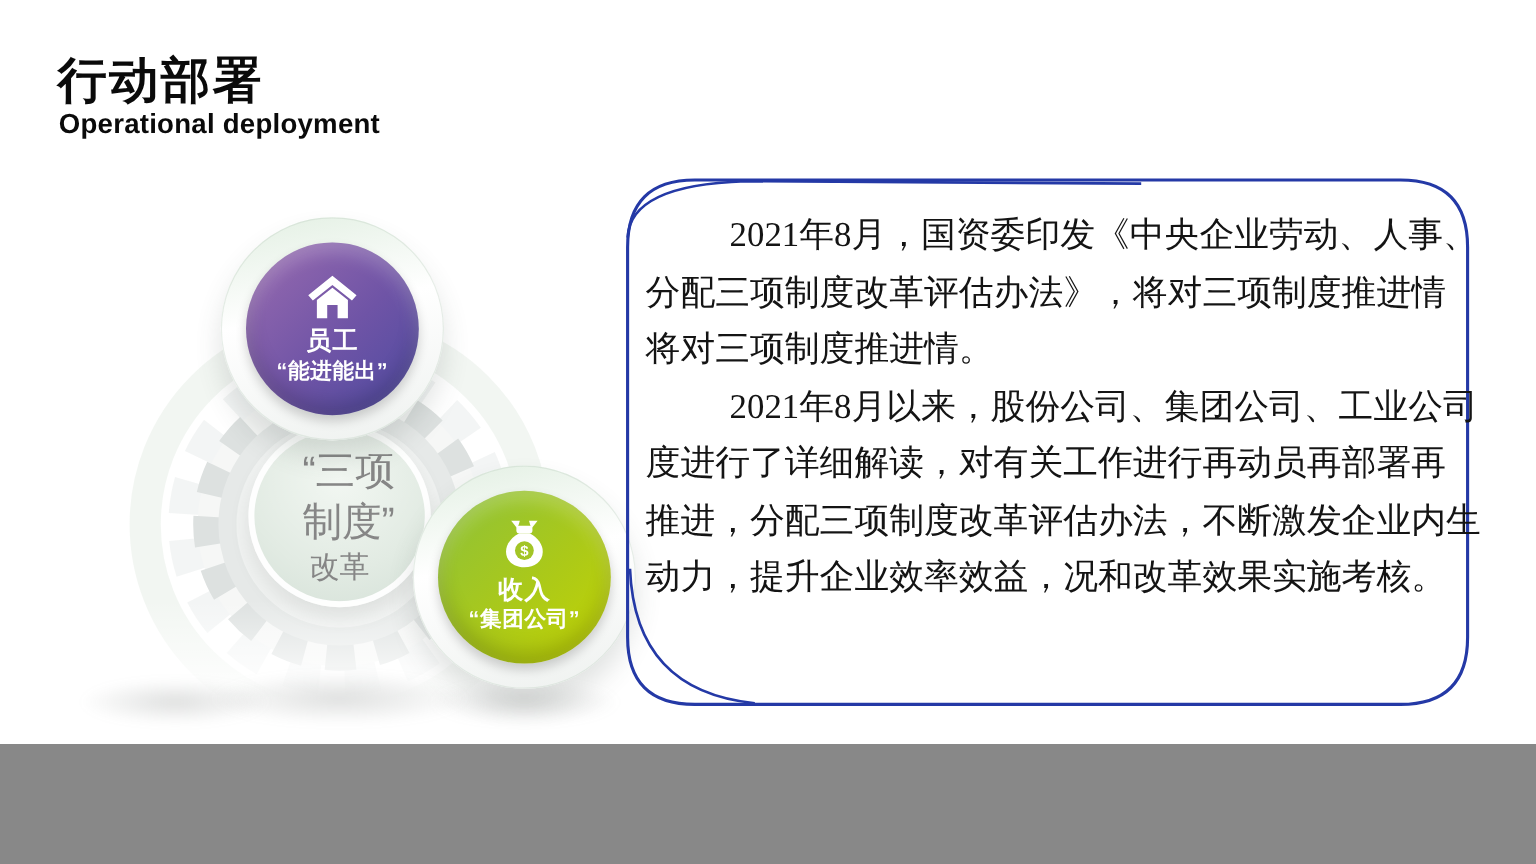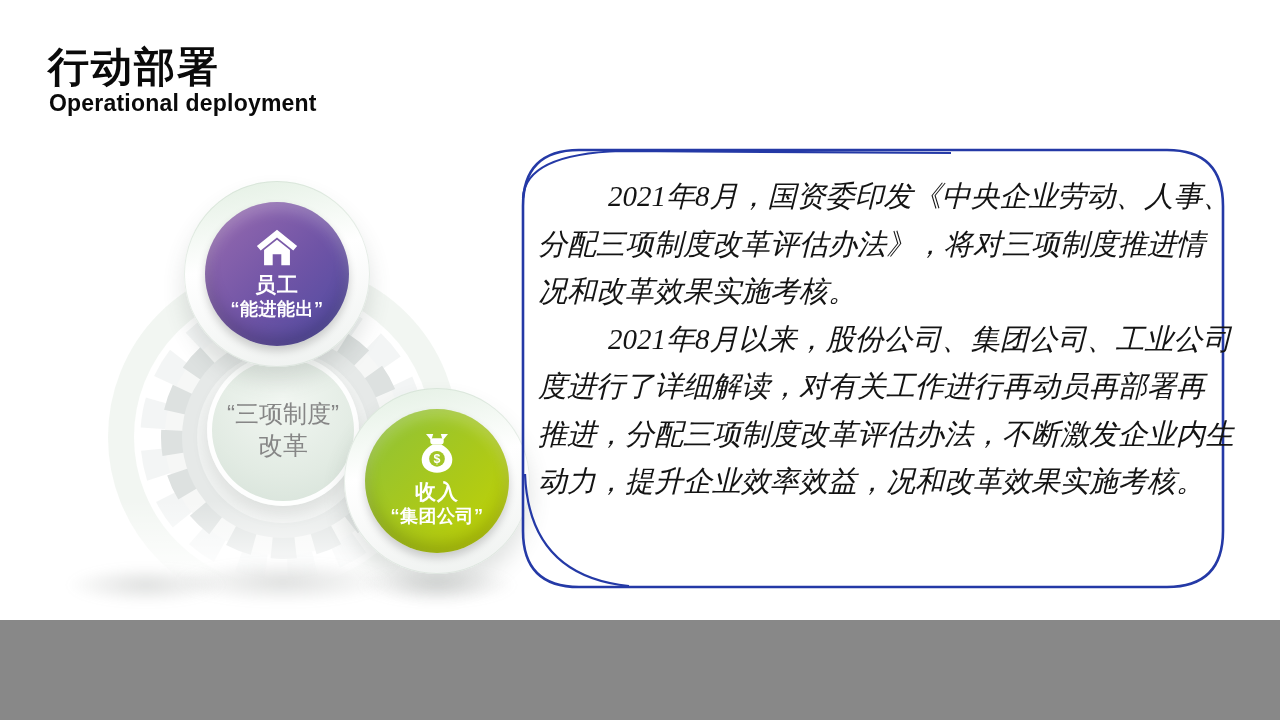--- a/index.html
+++ b/index.html
@@ -37,21 +37,21 @@
   .reflect.r-left{left:66px; top:566px; width:160px; height:38px;}
   .reflect.r-right{left:357px; top:566px; width:160px; height:38px;}
   .center-circle{
     position:absolute; left:207px; top:354px; width:152px; height:152px;
     border-radius:50%; box-sizing:border-box;
     background:radial-gradient(circle at 50% 28%, #f2f7f2 0%, #e2ebe3 62%, #d5e1d8 100%);
     border:5px solid rgba(255,255,255,0.95);
     box-shadow:0 8px 16px rgba(80,90,82,0.12);
     display:flex; flex-direction:column; align-items:center; justify-content:center;
   }
-  .center-l1{font-size:24px; color:#868686; line-height:1.3;}
+  .center-l1{font-size:33px; color:#868686; line-height:1.3;margin-left:40px;}
   .center-l2{font-size:25px; color:#868686; line-height:1.3;}
   .node{
     position:absolute; width:186px; height:186px; border-radius:50%; box-sizing:border-box;
     background:linear-gradient(168deg, #e2efe2 0%, #ffffff 42%, #eef1ef 100%);
     box-shadow:0 14px 22px rgba(70,80,72,0.16), inset 0 0 0 1px rgba(190,205,192,0.35);
   }
   .node-top{left:184px; top:181px;}
   .node-left{left:53px; top:388px;}
   .node-right{left:344px; top:388px;}
   .disc{
@@ -63,21 +63,21 @@
   }
   .disc .icn{height:42px; margin-bottom:3px; display:flex; align-items:flex-end; justify-content:center;}
   .disc .lbl{font-size:21px; font-weight:800; line-height:1.25; letter-spacing:1px;}
   .disc .qte{font-size:18px; font-weight:800; line-height:1.3; letter-spacing:0.5px;}
   
   .panel{position:absolute; left:521px; top:146px; width:706px; height:445px; color:var(--panel-border,#2439a6);}
   .panel svg{position:absolute; left:0; top:0;}
   .panel-text{
     position:absolute; left:17px; top:27px; right:14px;
     font-family:"Liberation Serif","DejaVu Serif",serif;
-    font-size:29px; color:#141414;font-style:italic;
+    font-size:29px; color:#141414;
   }
   .line{height:47.5px; line-height:47.5px; white-space:nowrap;}
   .line.first{padding-left:70px;}
   
   .footer-bar{
     position:absolute; left:0; top:688px; width:1280px; height:32px;
     background-color:#1c44ab; border-top:2px solid #1a3ea2; box-sizing:border-box;
   }
 </style>
 </head>
@@ -146,21 +146,21 @@
 
   <div class="panel" style="--panel-border: #2439a6;">
     <svg width="706" height="445" viewBox="0 0 706 445">
       <path d="M58,4 H646 Q702,4 702,60 V385 Q702,441 646,441 H58 Q2,441 2,385 V60 Q2,4 58,4 Z" fill="none" stroke="currentColor" stroke-width="2.6"></path>
       <path d="M2,52 Q4,8 100,5 L430,7" fill="none" stroke="currentColor" stroke-width="2.2"></path>
       <path d="M4,328 Q8,430 108,440" fill="none" stroke="currentColor" stroke-width="2.2"></path>
     </svg>
     <div class="panel-text">
       <div class="line first">2021年8月，国资委印发《中央企业劳动、人事、</div>
       <div class="line">分配三项制度改革评估办法》，将对三项制度推进情</div>
-      <div class="line">况和改革效果实施考核。</div>
+      <div class="line">将对三项制度推进情。</div>
       <div class="line first">2021年8月以来，股份公司、集团公司、工业公司</div>
       <div class="line">度进行了详细解读，对有关工作进行再动员再部署再</div>
       <div class="line">推进，分配三项制度改革评估办法，不断激发企业内生</div>
       <div class="line">动力，提升企业效率效益，况和改革效果实施考核。</div>
     </div>
   </div>
 
   <div class="footer-bar" style="background-color: rgb(28, 68, 171);"></div>
 
 </div>

